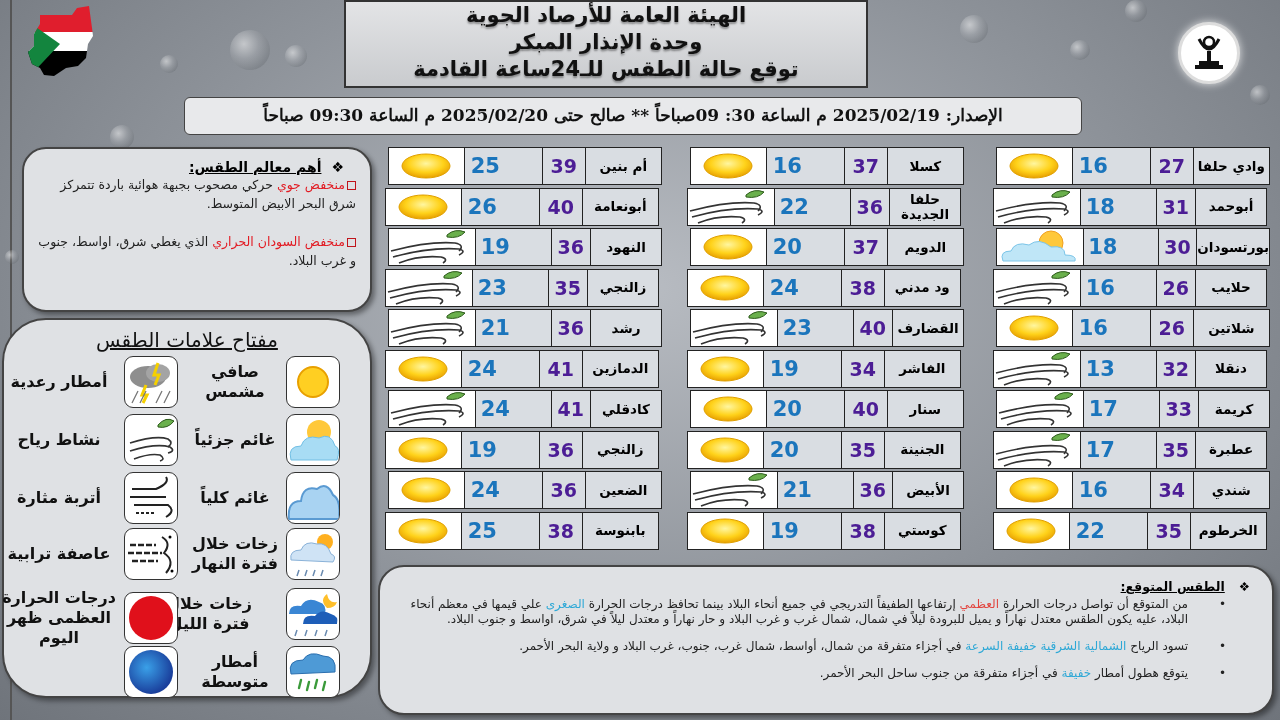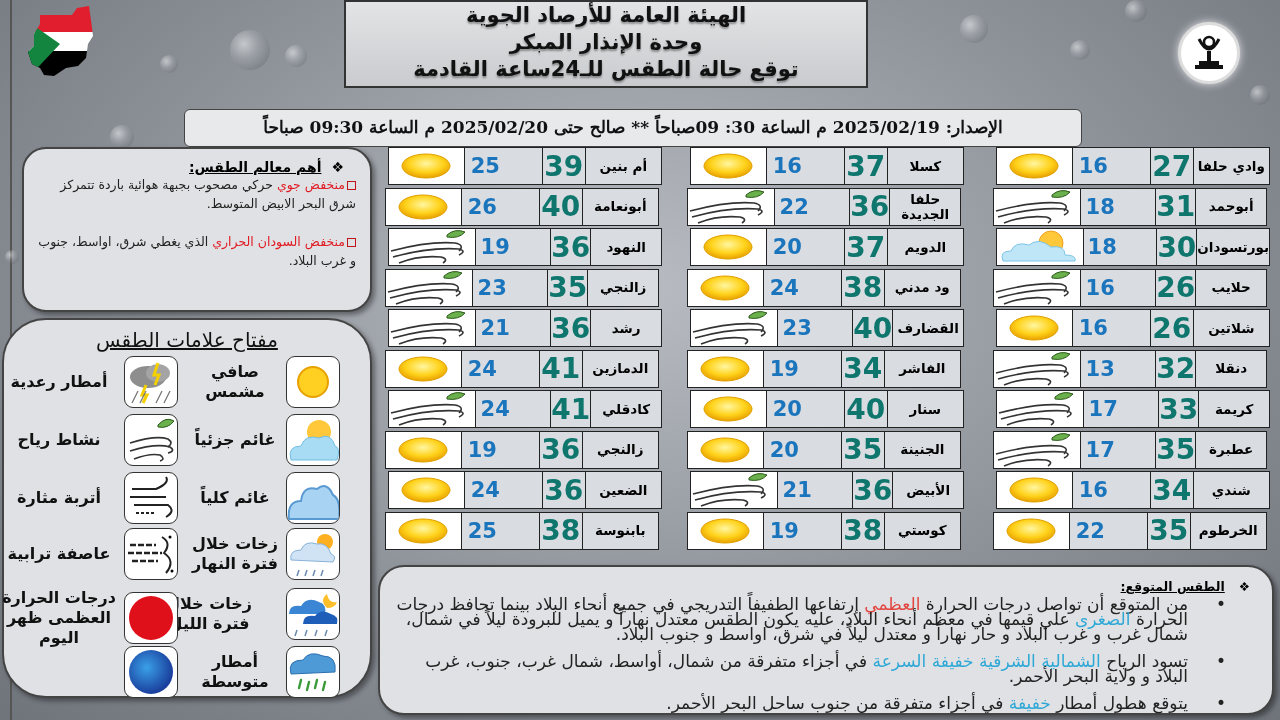--- a/index.html
+++ b/index.html
@@ -26,21 +26,21 @@
     position: absolute; left: 344px; top: 0; width: 524px; height: 88px;
     background: linear-gradient(#e3e4e6, #c9cbce);
     border: 2px solid #333; text-align: center; direction: rtl;
     font-weight: bold; color: #111;
   }
   .title-box div { font-size: 21px; line-height: 27px; text-shadow: 0 2px 2px rgba(0,0,0,.35); }
   .issue-bar {
     position: absolute; left: 184px; top: 97px; width: 898px; height: 38px;
     background: #e8e9eb; border: 1.5px solid #444; border-radius: 6px;
     direction: rtl; font-family: "DejaVu Serif", serif; font-weight: bold;
-    font-size: 17px; line-height: 35px; text-align: center; color: #111; margin-top: 12px;
+    font-size: 17px; line-height: 35px; text-align: center; color: #111;
   }
   .panel {
     position: absolute; background: #dfe1e4; border: 2px solid #444;
     box-shadow: 3px 3px 5px rgba(0,0,0,.4);
   }
   .features { left: 22px; top: 147px; width: 350px; height: 165px; border-radius: 24px; padding: 10px 14px; direction: rtl; }
   .features .hd { font-size: 14px; font-weight: bold; text-decoration: underline; padding-right: 12px; }
   .features .hd .bul { text-decoration: none; display: inline-block; margin-left: 10px; }
   .features p { font-size: 12.5px; line-height: 19px; color: #222; }
   .blue { color: #2f7fc6; } .red { color: #e21b23; }
@@ -48,28 +48,28 @@
   .sq.r { border-color: #c0141b; }
   .legend { left: 2px; top: 318px; width: 370px; height: 380px; border-radius: 44px; direction: rtl; }
   .legend .lt { position: absolute; top: 8px; left: 0; right: 0; text-align: center; font-size: 20px; text-decoration: underline; color: #111; }
   .lg-item { position: absolute; display: flex; align-items: center; direction: rtl; }
   .lg-icon { width: 54px; height: 52px; border: 1.5px solid #333; border-radius: 9px; background: #fff; display: flex; align-items: center; justify-content: center; overflow: hidden; }
   .lg-label { font-size: 16px; font-weight: bold; color: #111; text-align: center; line-height: 20px; }
   .col { position: absolute; top: 147px; width: 282px; }
   .row { position: absolute; height: 38px; display: flex; direction: rtl; border: 1.5px solid #222; background: #d9dde2; }
   .row > div { border-left: 1.5px solid #222; display: flex; align-items: center; justify-content: center; }
   .row .city { width: 90px; font-size: 13.5px; font-weight: bold; text-align: center; line-height: 15px; }
-  .row .mx { width: 50px; color: #0f766e; font-size: 28px; font-weight: bold; margin-left: 36px; }
+  .row .mx { width: 50px; color: #4c1d95; font-size: 19px; font-weight: bold; margin-left: 36px; }
   .row .mn { width: 50px; color: #1b75bc; font-size: 21px; font-weight: bold; }
   .row .ic { width: 88px; background: #fff; border-left: none; }
   .expected { left: 378px; top: 565px; width: 896px; height: 150px; border-radius: 26px; direction: rtl; padding: 12px 22px 0 14px; }
   .expected .hd { font-size: 12.5px; font-weight: bold; }
   .expected .hd span.t { text-decoration: underline; }
   .expected ul { list-style: none; }
-  .expected li { font-size: 17px; line-height: 15px; color: #222; position: relative; padding-right: 62px; margin-top: 3px; }
+  .expected li { font-size: 12px; line-height: 15px; color: #222; position: relative; padding-right: 62px; margin-top: 3px; }
   .expected li::before { content: "•"; position: absolute; right: 24px; }
   .expected li.gap { margin-top: 12px; }
 </style>
 </head>
 <body>
 
 <div class="frame"></div>
 <div class="drop" style="left:230px;top:30px;width:40px;height:40px"></div>
 <div class="drop" style="left:285px;top:45px;width:22px;height:22px"></div>
 <div class="drop" style="left:160px;top:55px;width:18px;height:18px"></div>

